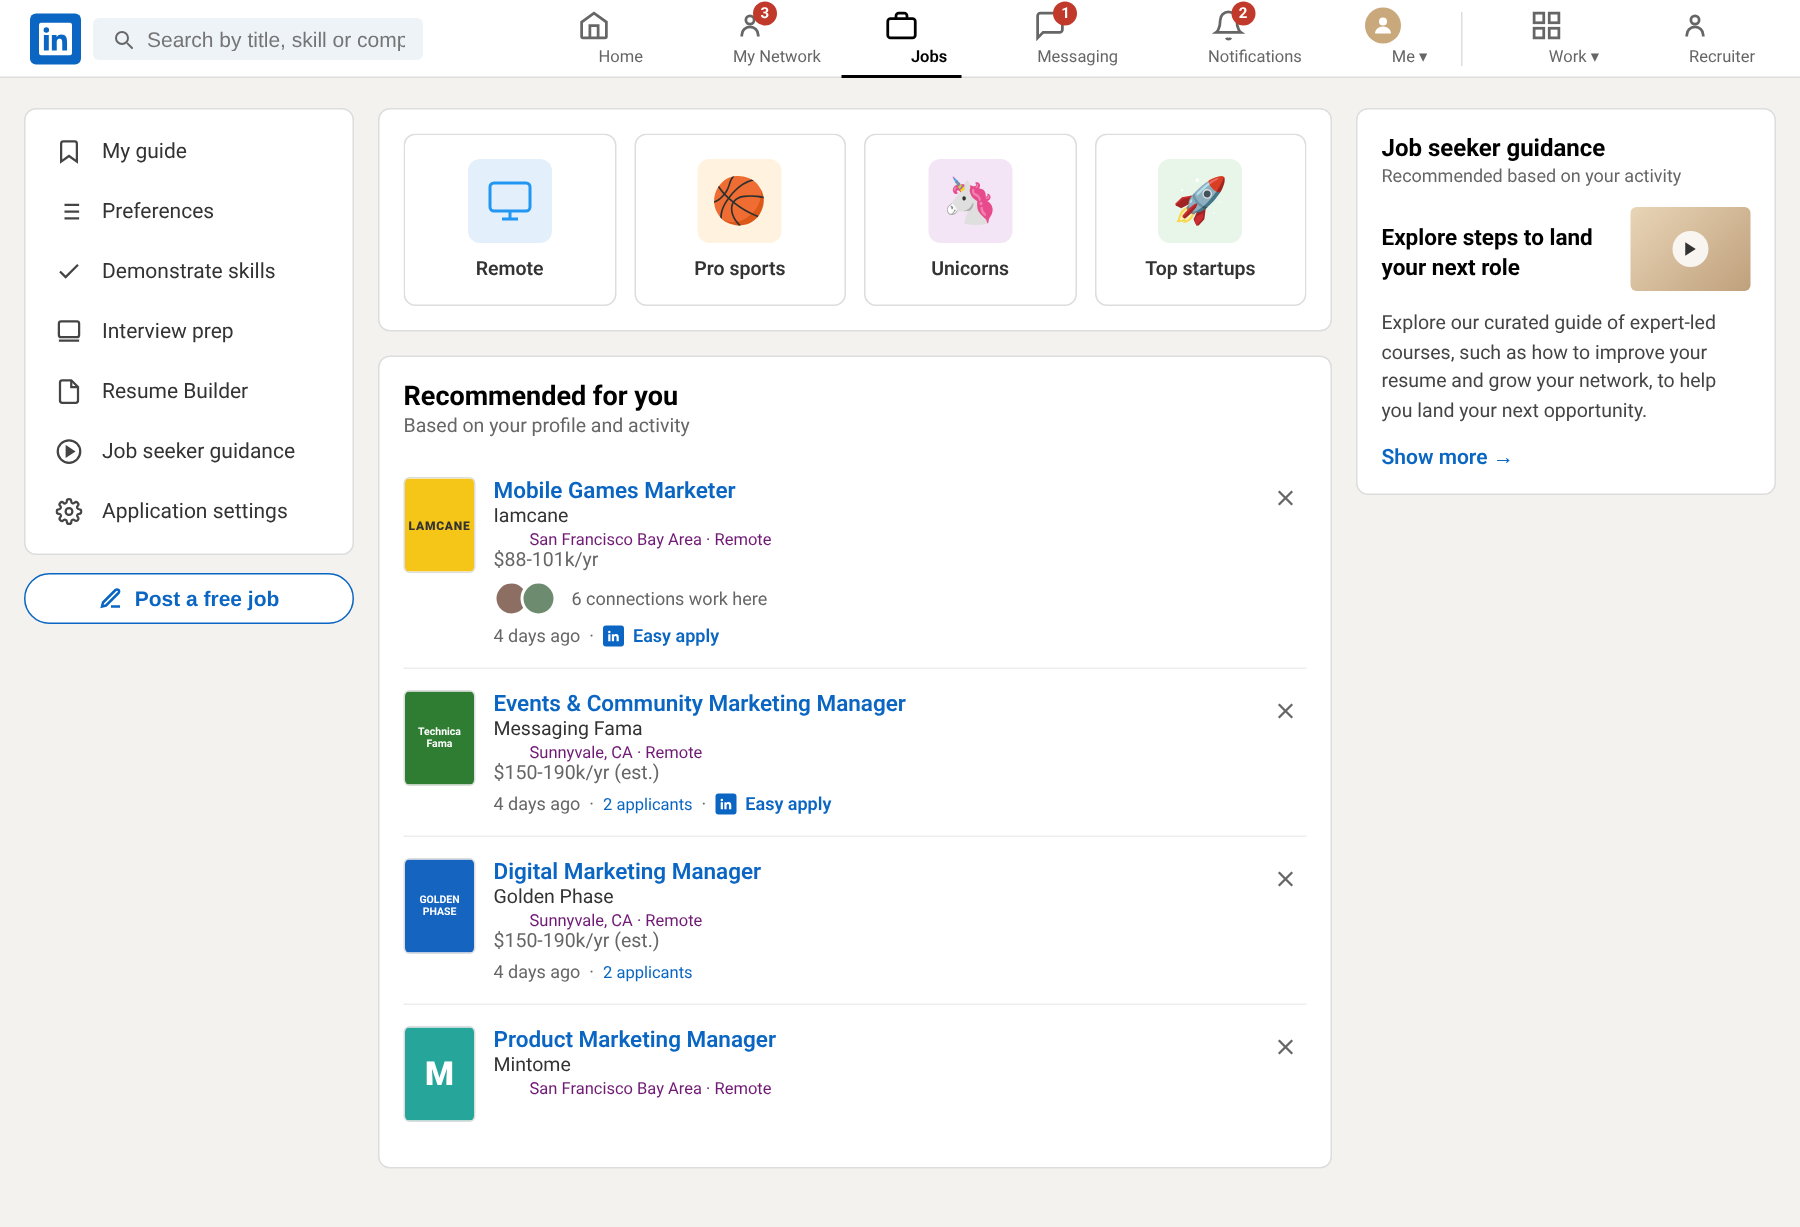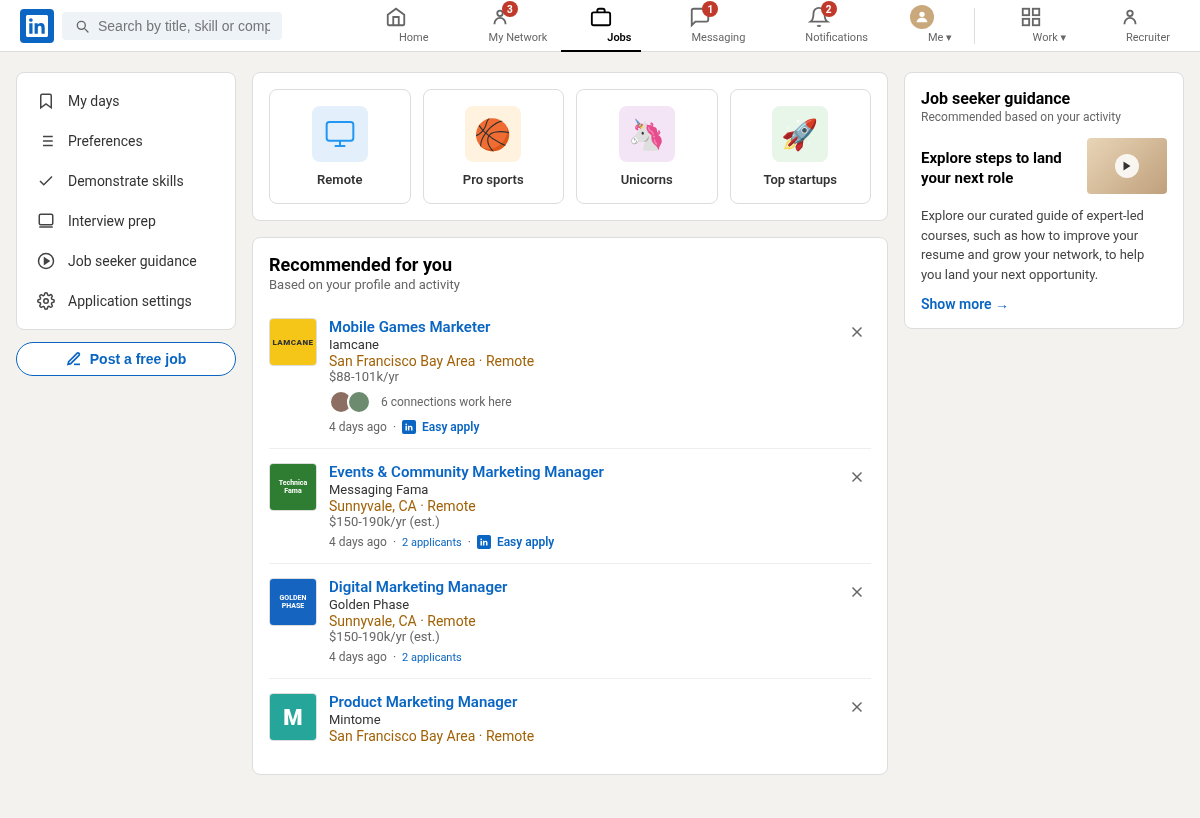--- a/index.html
+++ b/index.html
@@ -161,29 +161,29 @@
     .recommended-subtitle { font-size: 13px; color: #666; margin-bottom: 12px; }
 
     .job-item {
       border-bottom: 1px solid #eee;
       padding: 14px 0;
       display: flex; gap: 12px;
       position: relative;
     }
     .job-item:last-child { border-bottom: none; }
     .job-logo {
-      width: 48px; height: 48px; border-radius: 4px;
+      width: 48px; height: 64px; border-radius: 4px;
       border: 1px solid #ddd; flex-shrink: 0;
       display: flex; align-items: center; justify-content: center;
       font-size: 11px; font-weight: 700; overflow: hidden;
     }
     .job-info { flex: 1; min-width: 0; }
     .job-title { font-size: 15px; font-weight: 600; color: #0a66c2; cursor: pointer; }
     .job-company { font-size: 13px; color: #333; margin-top: 1px; }
-    .job-location { font-size: 14px; color: #a16207; margin-top: 1px; }
+    .job-location { font-size: 11px; color: #701a75; margin-top: 1px; margin-left: 24px; }
     .job-salary { font-size: 13px; color: #666; }
     .job-connections {
       display: flex; align-items: center; gap: 6px; margin-top: 6px;
     }
     .connection-avatars { display: flex; }
     .conn-avatar {
       width: 24px; height: 24px; border-radius: 50%;
       border: 2px solid #fff;
       margin-right: -6px;
       background: #c0a07c;
@@ -354,21 +354,21 @@
 
   <aside class="sidebar">
     <div class="sidebar-card">
 
       <div class="sidebar-item">
         <div class="sidebar-icon">
           <svg width="18" height="18" viewBox="0 0 24 24" fill="none" stroke="#444" stroke-width="2">
               <path d="M19 21l-7-5-7 5V5a2 2 0 012-2h10a2 2 0 012 2z"></path>
             </svg>
         </div>
-        <span class="sidebar-label">My days</span>
+        <span class="sidebar-label">My guide</span>
       </div>
 
       <div class="sidebar-item">
         <div class="sidebar-icon">
           <svg width="18" height="18" viewBox="0 0 24 24" fill="none" stroke="#444" stroke-width="2">
               <line x1="8" y1="6" x2="21" y2="6"></line>
               <line x1="8" y1="12" x2="21" y2="12"></line>
               <line x1="8" y1="18" x2="21" y2="18"></line>
               <line x1="3" y1="6" x2="3.01" y2="6" stroke-width="3"></line>
               <line x1="3" y1="12" x2="3.01" y2="12" stroke-width="3"></line>
@@ -390,20 +390,29 @@
       <div class="sidebar-item">
         <div class="sidebar-icon">
           <svg width="18" height="18" viewBox="0 0 24 24" fill="none" stroke="#444" stroke-width="2">
               <rect x="3" y="3" width="18" height="14" rx="2"></rect>
               <line x1="3" y1="20" x2="21" y2="20"></line>
             </svg>
         </div>
         <span class="sidebar-label">Interview prep</span>
       </div>
 
+      <div class="sidebar-item">
+        <div class="sidebar-icon">
+          <svg width="18" height="18" viewBox="0 0 24 24" fill="none" stroke="#444" stroke-width="2">
+              <path d="M14 2H6a2 2 0 00-2 2v16a2 2 0 002 2h12a2 2 0 002-2V8z"></path>
+              <polyline points="14 2 14 8 20 8"></polyline>
+            </svg>
+        </div>
+        <span class="sidebar-label">Resume Builder</span>
+      </div>
 
       <div class="sidebar-item">
         <div class="sidebar-icon">
           <svg width="18" height="18" viewBox="0 0 24 24" fill="none" stroke="#444" stroke-width="2">
               <circle cx="12" cy="12" r="10"></circle>
               <polygon points="10 8 16 12 10 16 10 8" fill="#444"></polygon>
             </svg>
         </div>
         <span class="sidebar-label">Job seeker guidance</span>
       </div>

